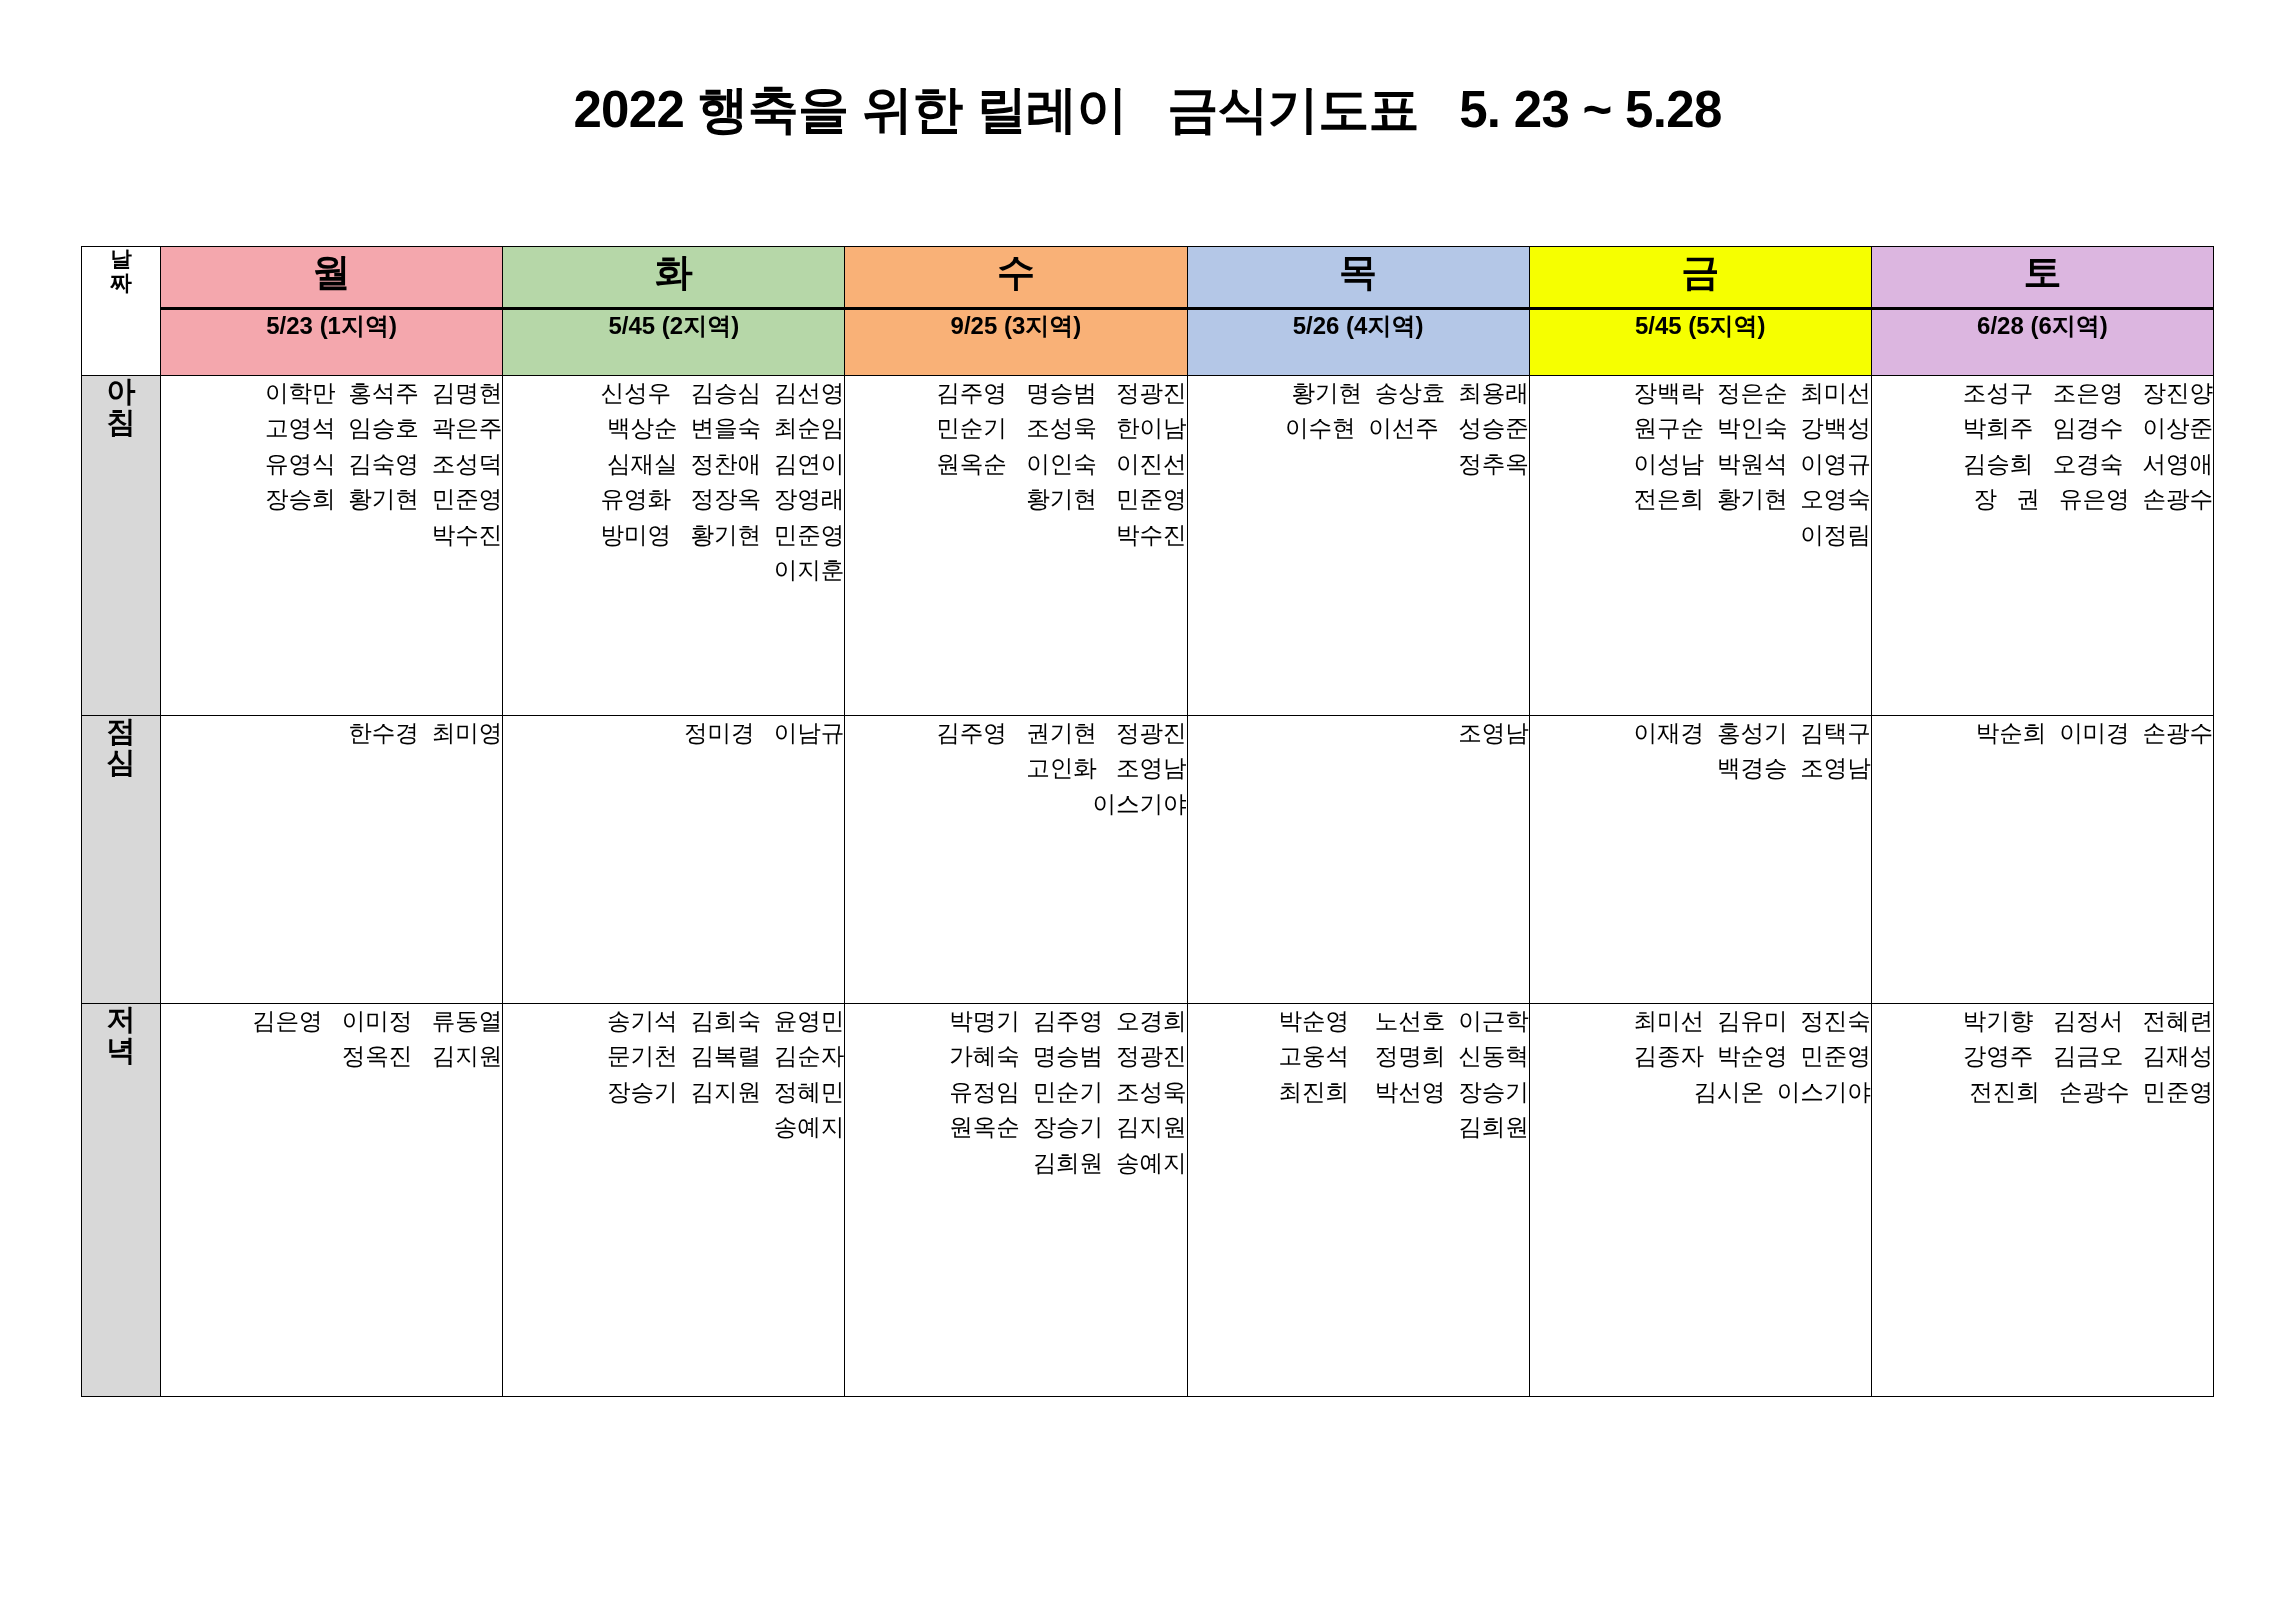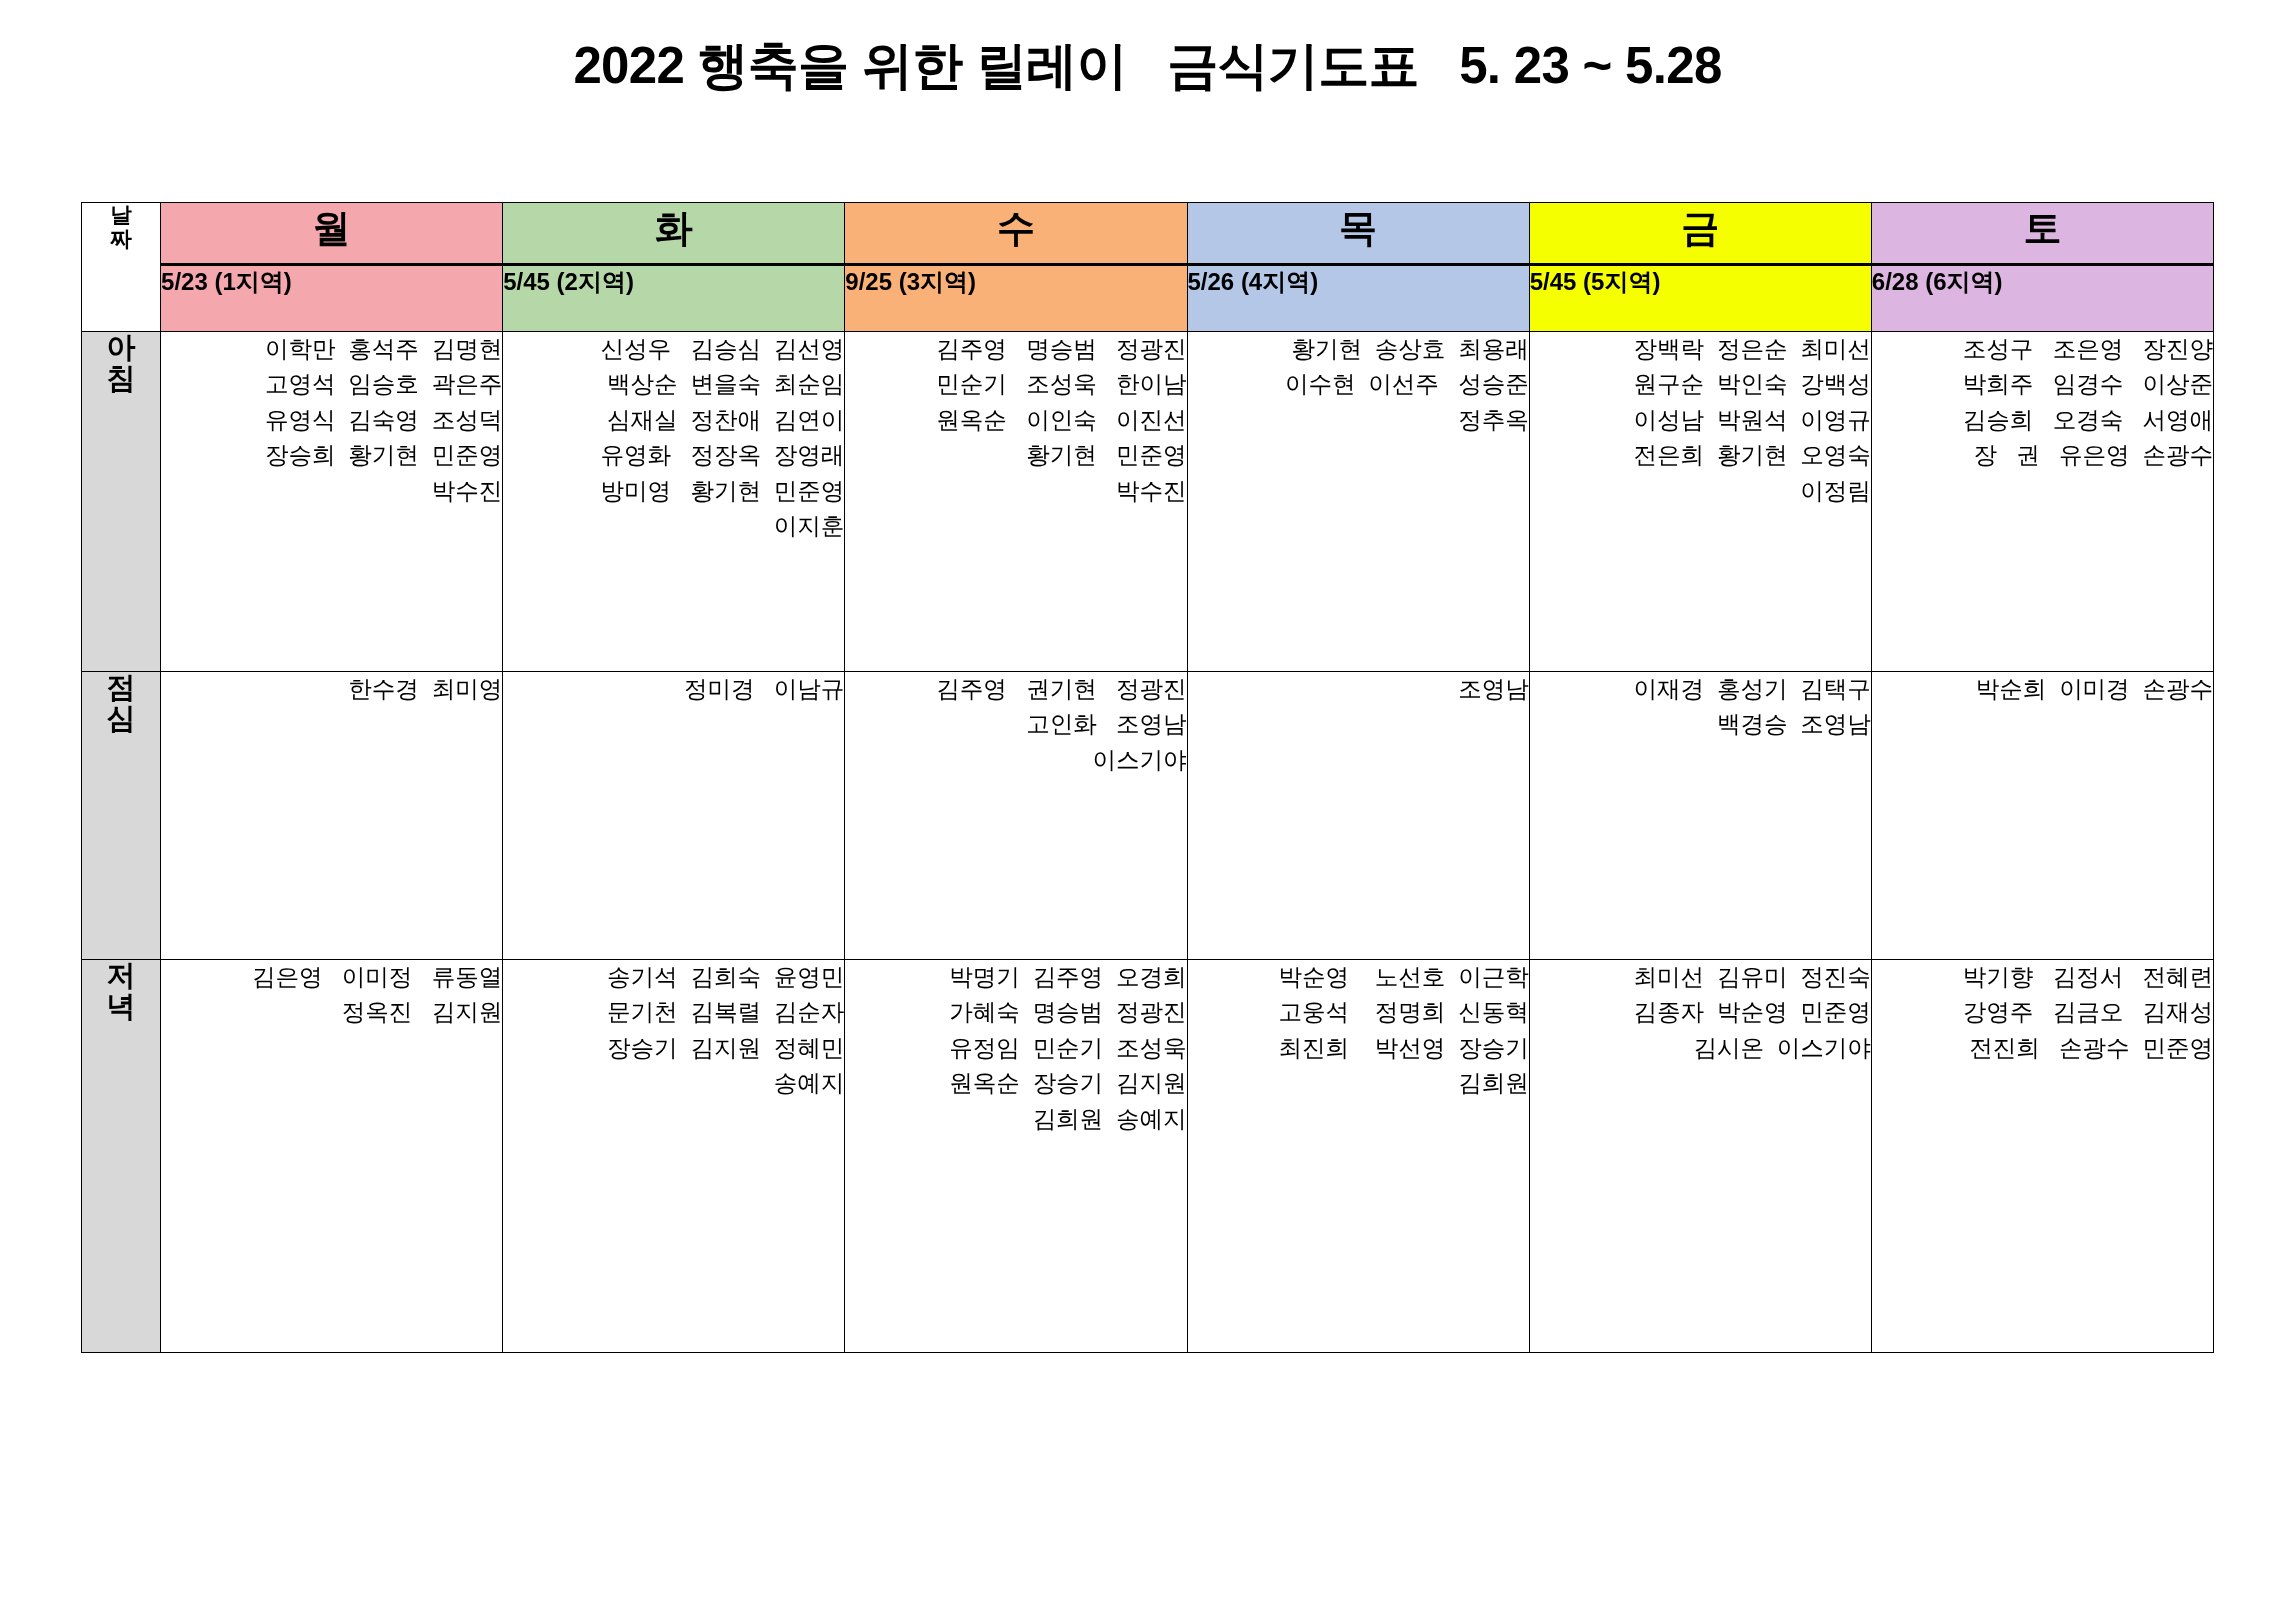--- a/index.html
+++ b/index.html
@@ -22,21 +22,21 @@
     box-sizing: border-box;
     padding: 0;
     position: relative;
   }
 
   .title {
     text-align: center;
     font-size: 51px;
     font-weight: bold;
     letter-spacing: -0.7px;
-    margin-top: 32px;
+    margin-top: 76px;
     margin-bottom: 0;
     white-space: pre;
     font-family: "Liberation Sans", "DejaVu Sans", sans-serif;
   }
 
   .table-wrap {
     margin: 0 auto;
     margin-top: 101px;
     width: 2133px;
   }
@@ -61,20 +61,21 @@
   .dayhead {
     height: 60px;
     text-align: center;
     font-size: 38px;
     font-weight: bold;
     vertical-align: middle;
     border-bottom: 3.3px solid #000000 !important;
   }
   .datehead {
     height: 65px;
+    text-align: center;
     font-size: 24px;
     font-weight: bold;
     vertical-align: middle;
   }
 
   .corner {
     text-align: center;
     vertical-align: middle;
     font-size: 21.6px;
     font-weight: bold;

